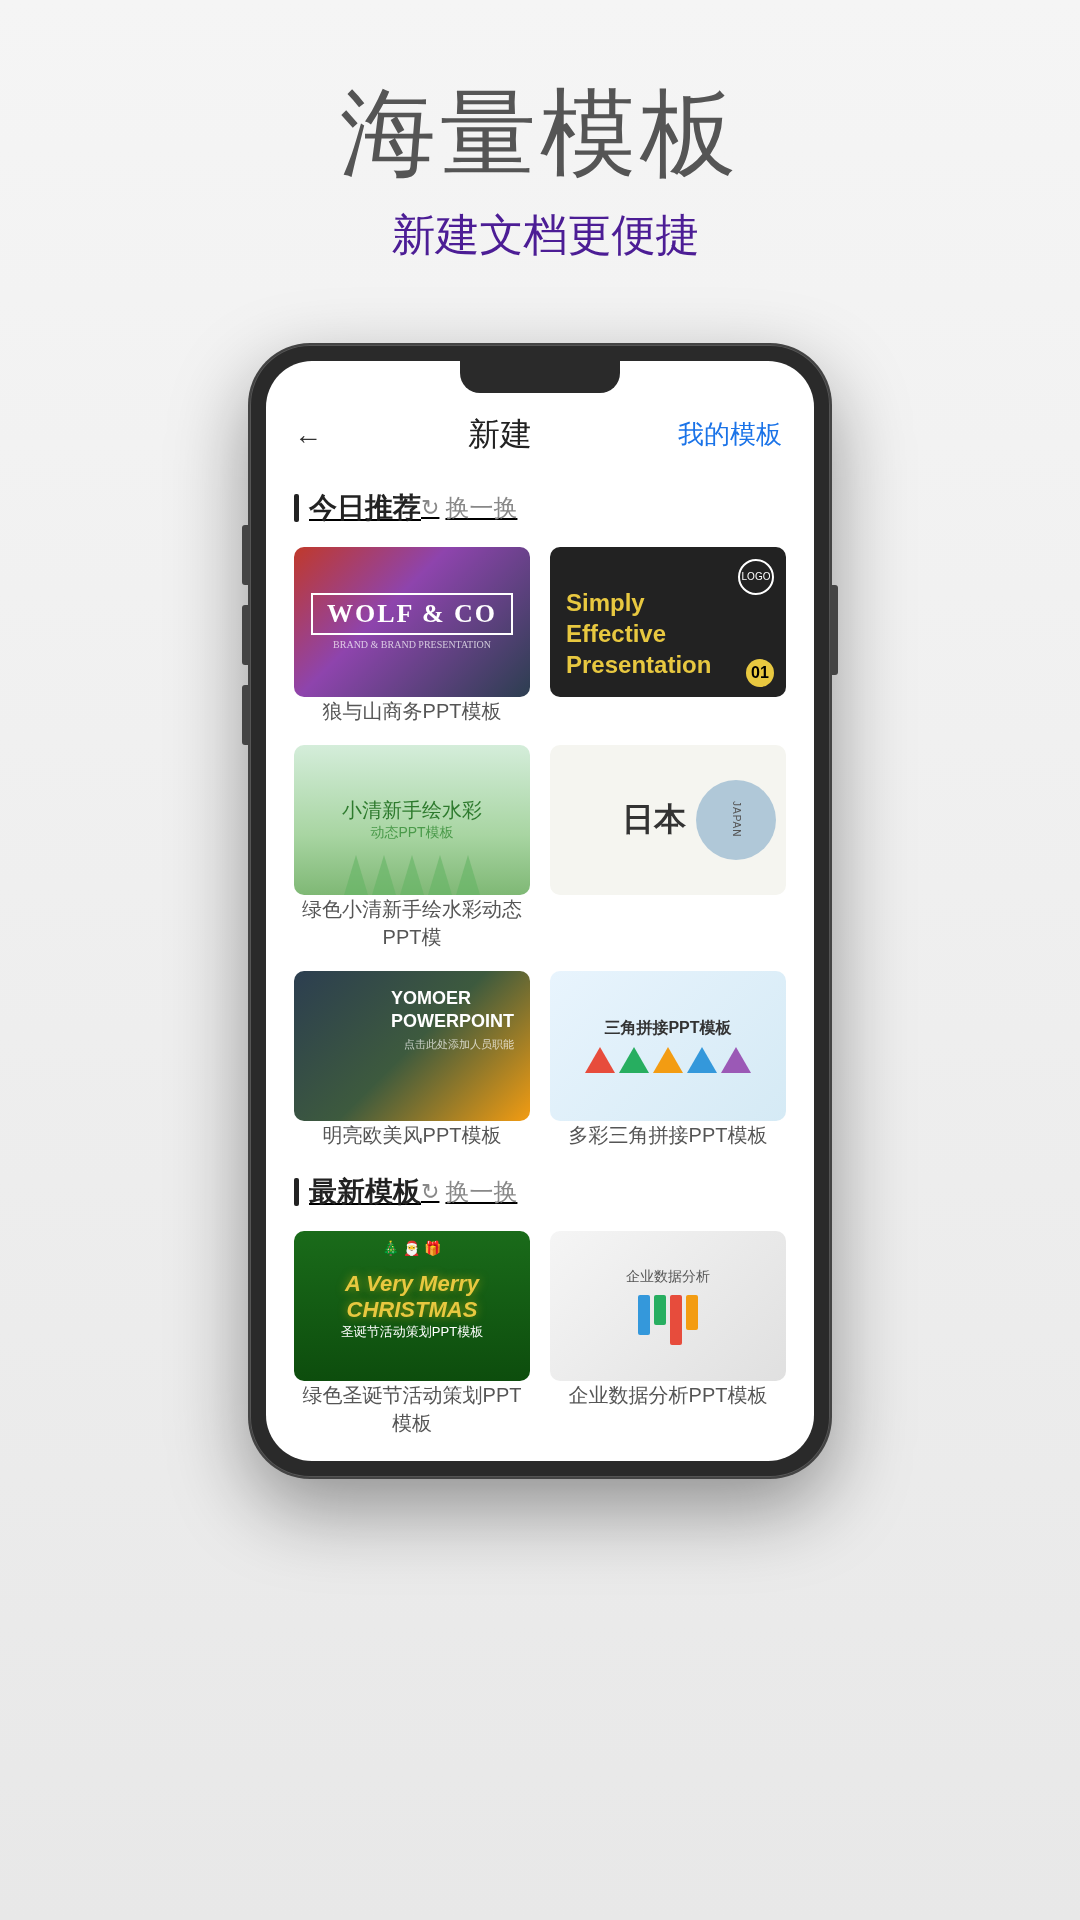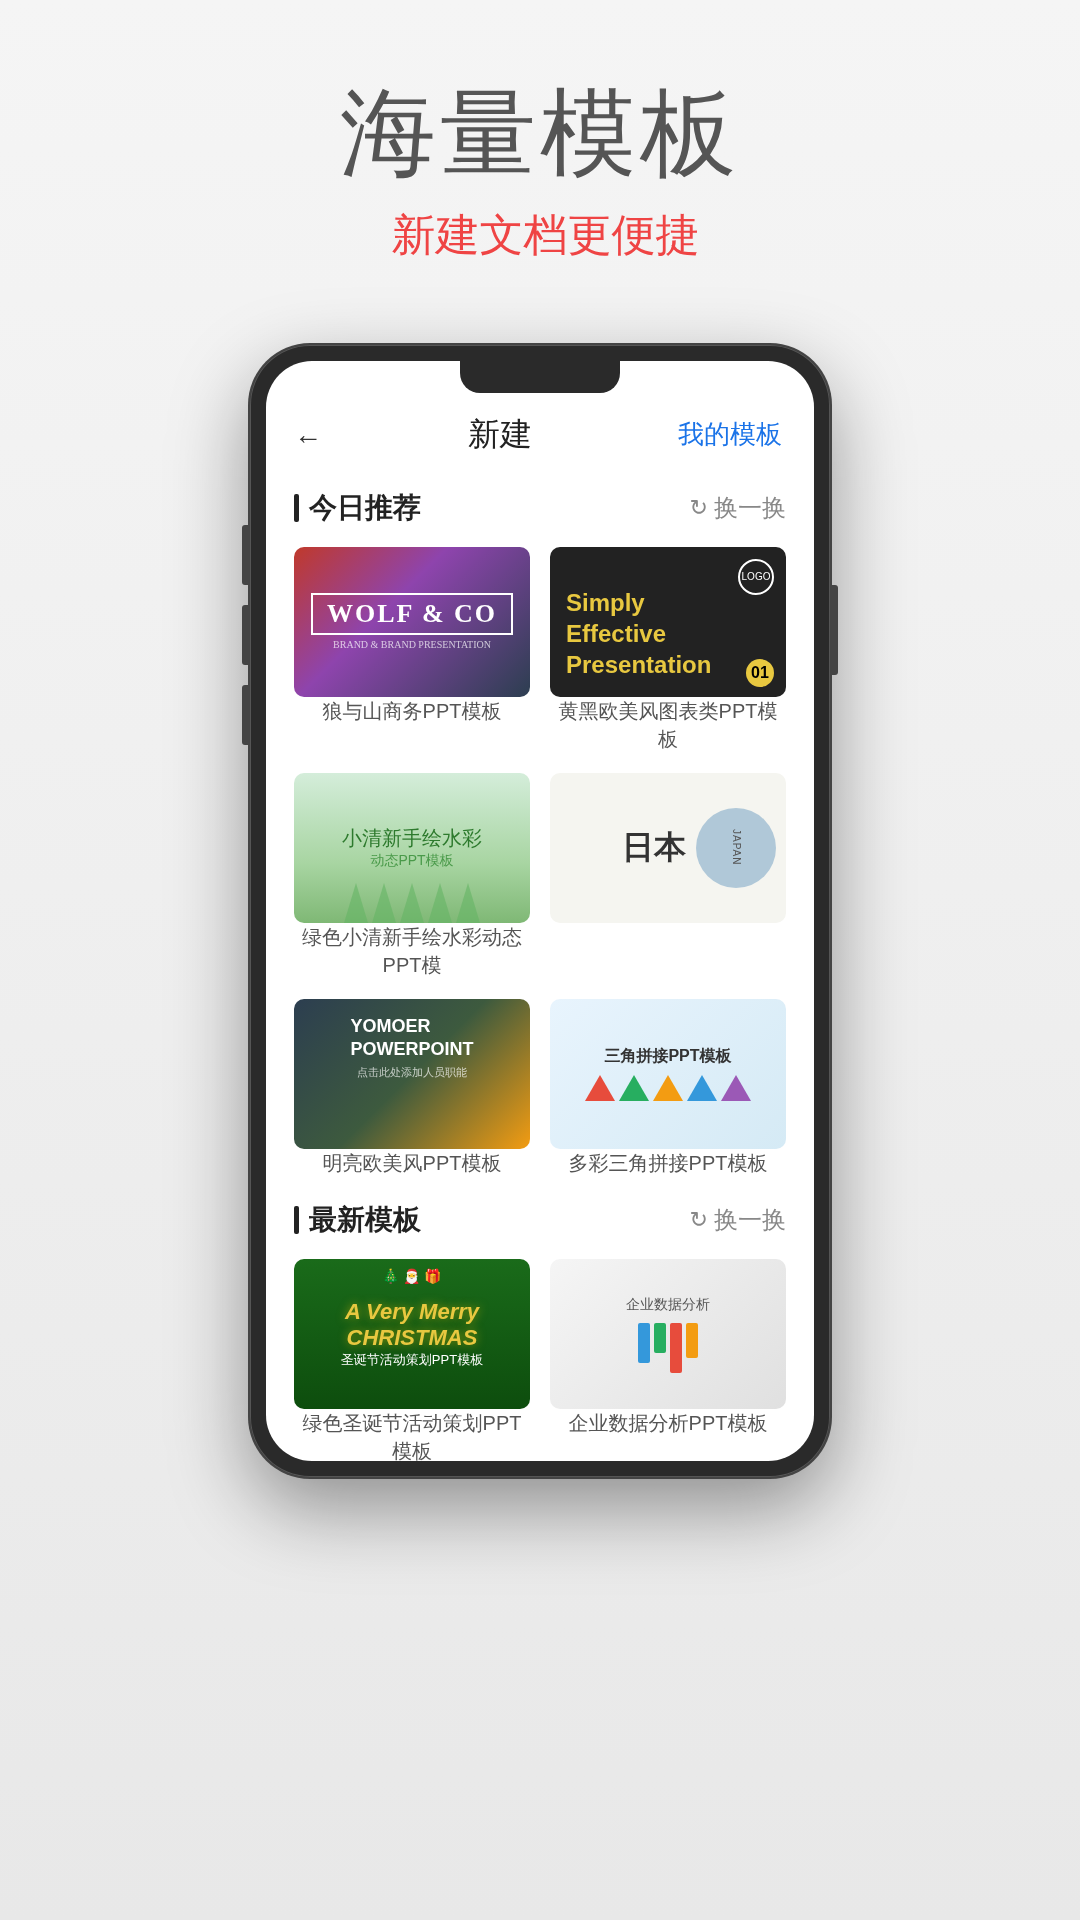--- a/index.html
+++ b/index.html
@@ -20,21 +20,21 @@
     }
     .page-title {
       font-size: 96px;
       font-weight: 300;
       color: #555;
       letter-spacing: 4px;
       line-height: 1.1;
     }
     .page-subtitle {
       font-size: 44px;
-      color: #ef4444;
+      color: #4c1d95;
       margin-top: 20px;
       font-weight: 300;
       padding-left: 11px;
     }
 
     
     .phone-wrapper {
       display: flex;
       justify-content: center;
       align-items: flex-start;
@@ -123,22 +123,23 @@
     }
 
     
     .section {
       padding: 0 28px;
       margin-top: 16px;
     }
     .section-header {
       display: flex;
       align-items: center;
-      justify-content: space-between;
+      justify-content: flex-start;
       margin-bottom: 20px;
+      text-decoration: underline;
     }
     .section-title {
       font-size: 28px;
       font-weight: 600;
       color: #222;
       display: flex;
       align-items: center;
       gap: 10px;
     }
     .section-title::before {
@@ -315,21 +316,21 @@
       transform: translateY(-50%);
       font-size: 32px;
       font-weight: 700;
       color: #333;
     }
 
     
     .thumb-yomoer {
       background: linear-gradient(135deg, #2c3e50 0%, #3d5a3e 50%, #f39c12 100%);
       flex-direction: column;
-      align-items: center;
+      align-items: flex-end;
       justify-content: flex-start;
       padding: 16px;
     }
     .yomoer-title {
       font-size: 18px;
       font-weight: 700;
       color: #fff;
       line-height: 1.3;
     }
     .yomoer-sub {
@@ -431,21 +432,20 @@
               </div>
               <div class="template-label">狼与山商务PPT模板</div>
             </div>
 
             <div class="template-item">
               <div class="template-thumb thumb-simply">
                 <div class="simply-tag">Simply<br>Effective<br>Presentation</div>
                 <div class="simply-logo">LOGO</div>
                 <div class="simply-num">01</div>
               </div>
-              <div class="template-label">黄黑欧美风图表类PPT模板</div>
             </div>
 
             <div class="template-item">
               <div class="template-thumb thumb-water">
                 <div class="water-text">
                   <div class="water-title">小清新手绘水彩</div>
                   <div class="water-sub">动态PPT模板</div>
                 </div>
                 <div class="water-trees">
                   <div class="tree"></div>

